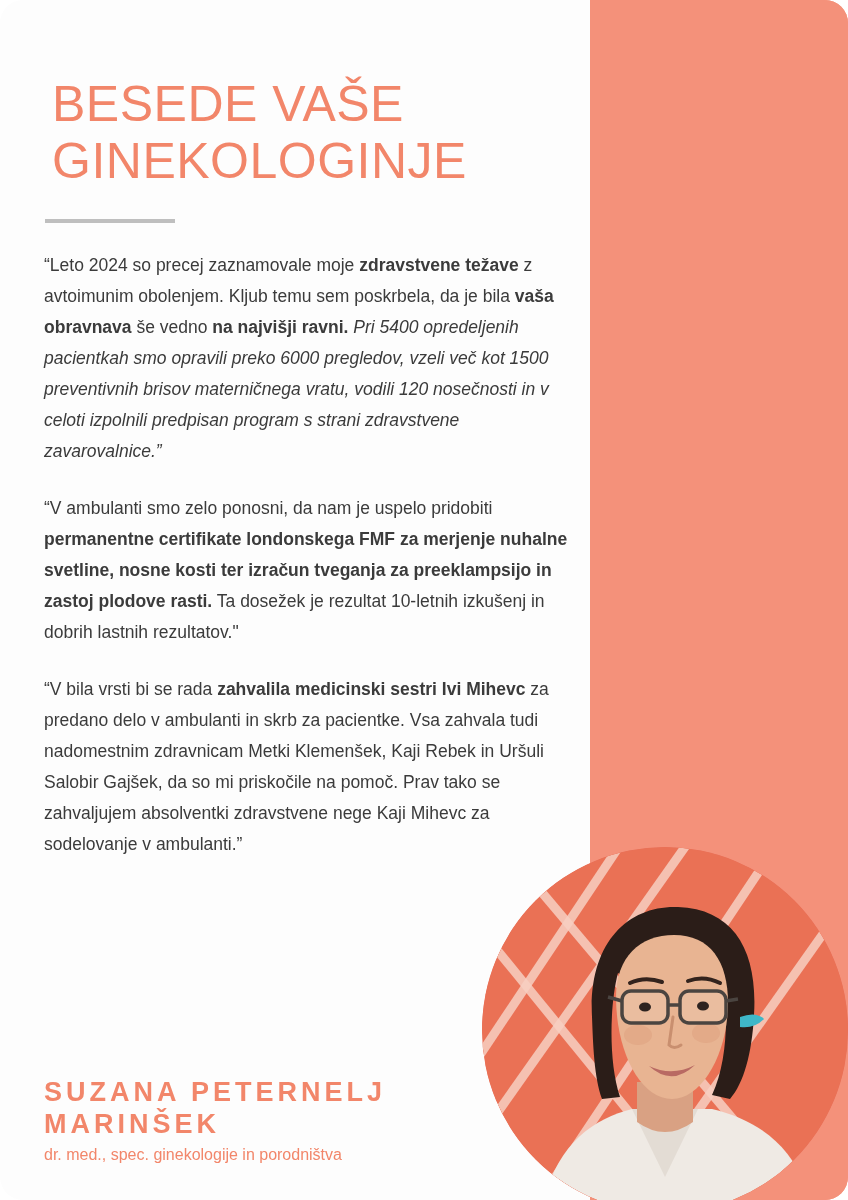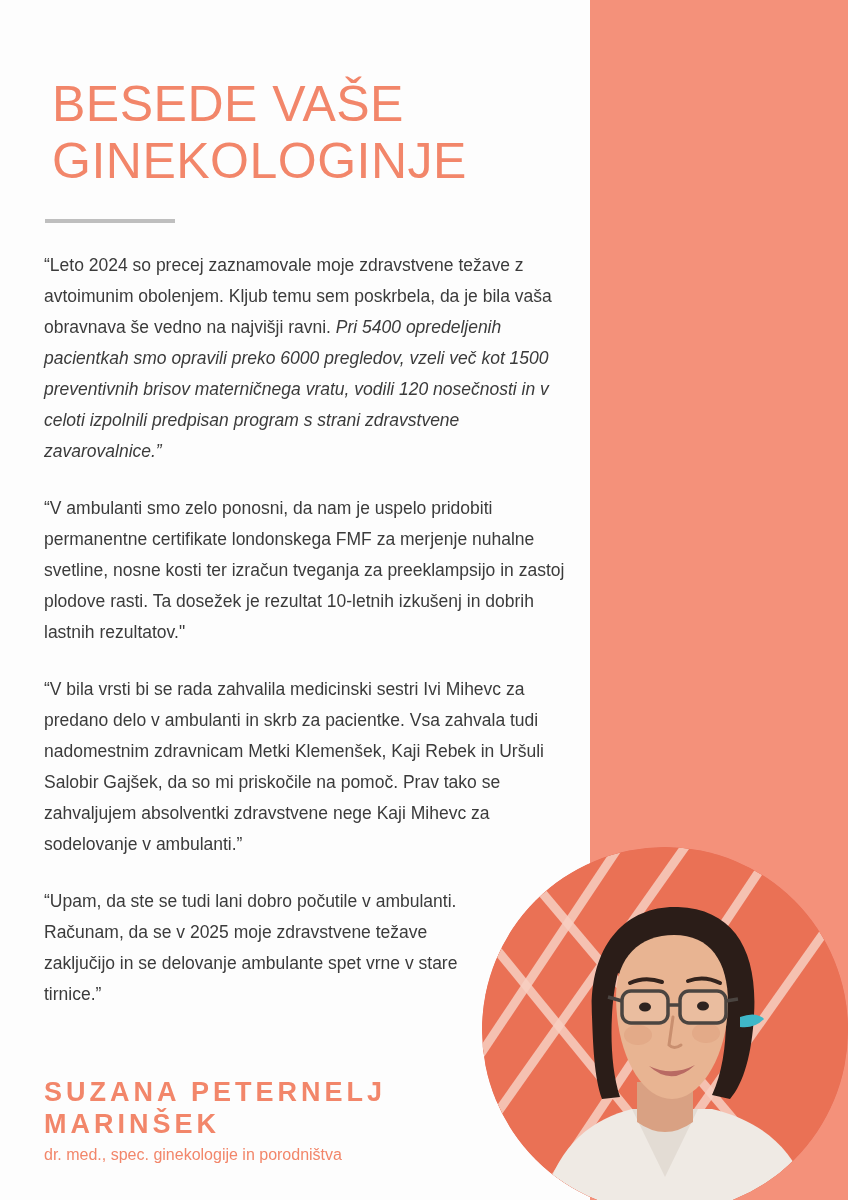--- a/index.html
+++ b/index.html
@@ -13,20 +13,21 @@
     font-family: "Liberation Sans", sans-serif;
     overflow: hidden;
     position: relative;
   }
   .page {
     position: relative;
     width: 848px;
     height: 1200px;
     background: #fdfdfd;
     overflow: hidden;
+    border-radius: 23px;
   }
   
   .right-panel {
     position: absolute;
     top: 0;
     right: 0;
     width: 258px;
     height: 1200px;
     background: #f59377;
   }
@@ -68,21 +69,21 @@
     color: #3b3b3b;
     font-size: 17.5px;
     line-height: 31px;
     font-family: "Liberation Sans", sans-serif;
   }
   .para {
     margin: 0 0 26px 0;
   }
   .para.p2 { width: 530px; }
   .para.p4 { width: 420px; }
-  b { font-weight: normal; margin-top: 24px; }
+  b { font-weight: bold; margin-top: 24px; }
   i { }
   
   .sig-name {
     position: absolute;
     left: 44px;
     top: 1076px;
     width: 520px;
     color: #f2866a;
     font-size: 27px;
     font-weight: bold;
@@ -136,21 +137,20 @@
   <div class="divider"></div>
 
   <div class="body-text">
 
     <p class="para p1"><span>“Leto 2024 so precej zaznamovale moje </span><b>zdravstvene težave</b><span> z avtoimunim obolenjem. Kljub temu sem poskrbela, da je bila </span><b>vaša obravnava</b><span> še vedno </span><b>na najvišji ravni.</b><i> Pri 5400 opredeljenih pacientkah smo opravili preko 6000 pregledov, vzeli več kot 1500 preventivnih brisov materničnega vratu, vodili 120 nosečnosti in v celoti izpolnili predpisan program s strani zdravstvene zavarovalnice.”</i></p>
 
     <p class="para p2"><span>“V ambulanti smo zelo ponosni, da nam je uspelo pridobiti </span><b>permanentne certifikate londonskega FMF za merjenje nuhalne svetline, nosne kosti ter izračun tveganja za preeklampsijo in zastoj plodove rasti.</b><span> Ta dosežek je rezultat 10-letnih izkušenj in dobrih lastnih rezultatov."</span></p>
 
     <p class="para p3"><span>“V bila vrsti bi se rada </span><b>zahvalila medicinski sestri Ivi Mihevc</b><span> za predano delo v ambulanti in skrb za pacientke. Vsa zahvala tudi nadomestnim zdravnicam Metki Klemenšek, Kaji Rebek in Uršuli Salobir Gajšek, da so mi priskočile na pomoč. Prav tako se zahvaljujem absolventki zdravstvene nege Kaji Mihevc za sodelovanje v ambulanti.”</span></p>
 
-    <p class="para p4">“Upam, da ste se tudi lani dobro počutile v ambulanti. Računam, da se v 2025 moje zdravstvene težave zaključijo in se delovanje ambulante spet vrne v stare tirnice.”</p>
 
   </div>
 
   <div class="sig-name">SUZANA PETERNELJ MARINŠEK</div>
   <div class="sig-role">dr. med., spec. ginekologije in porodništva</div>
 
   <div class="portrait">
     <svg class="bg-lines" viewBox="0 0 366 366" width="366" height="366">
       <defs>
         <clipPath id="circ">

